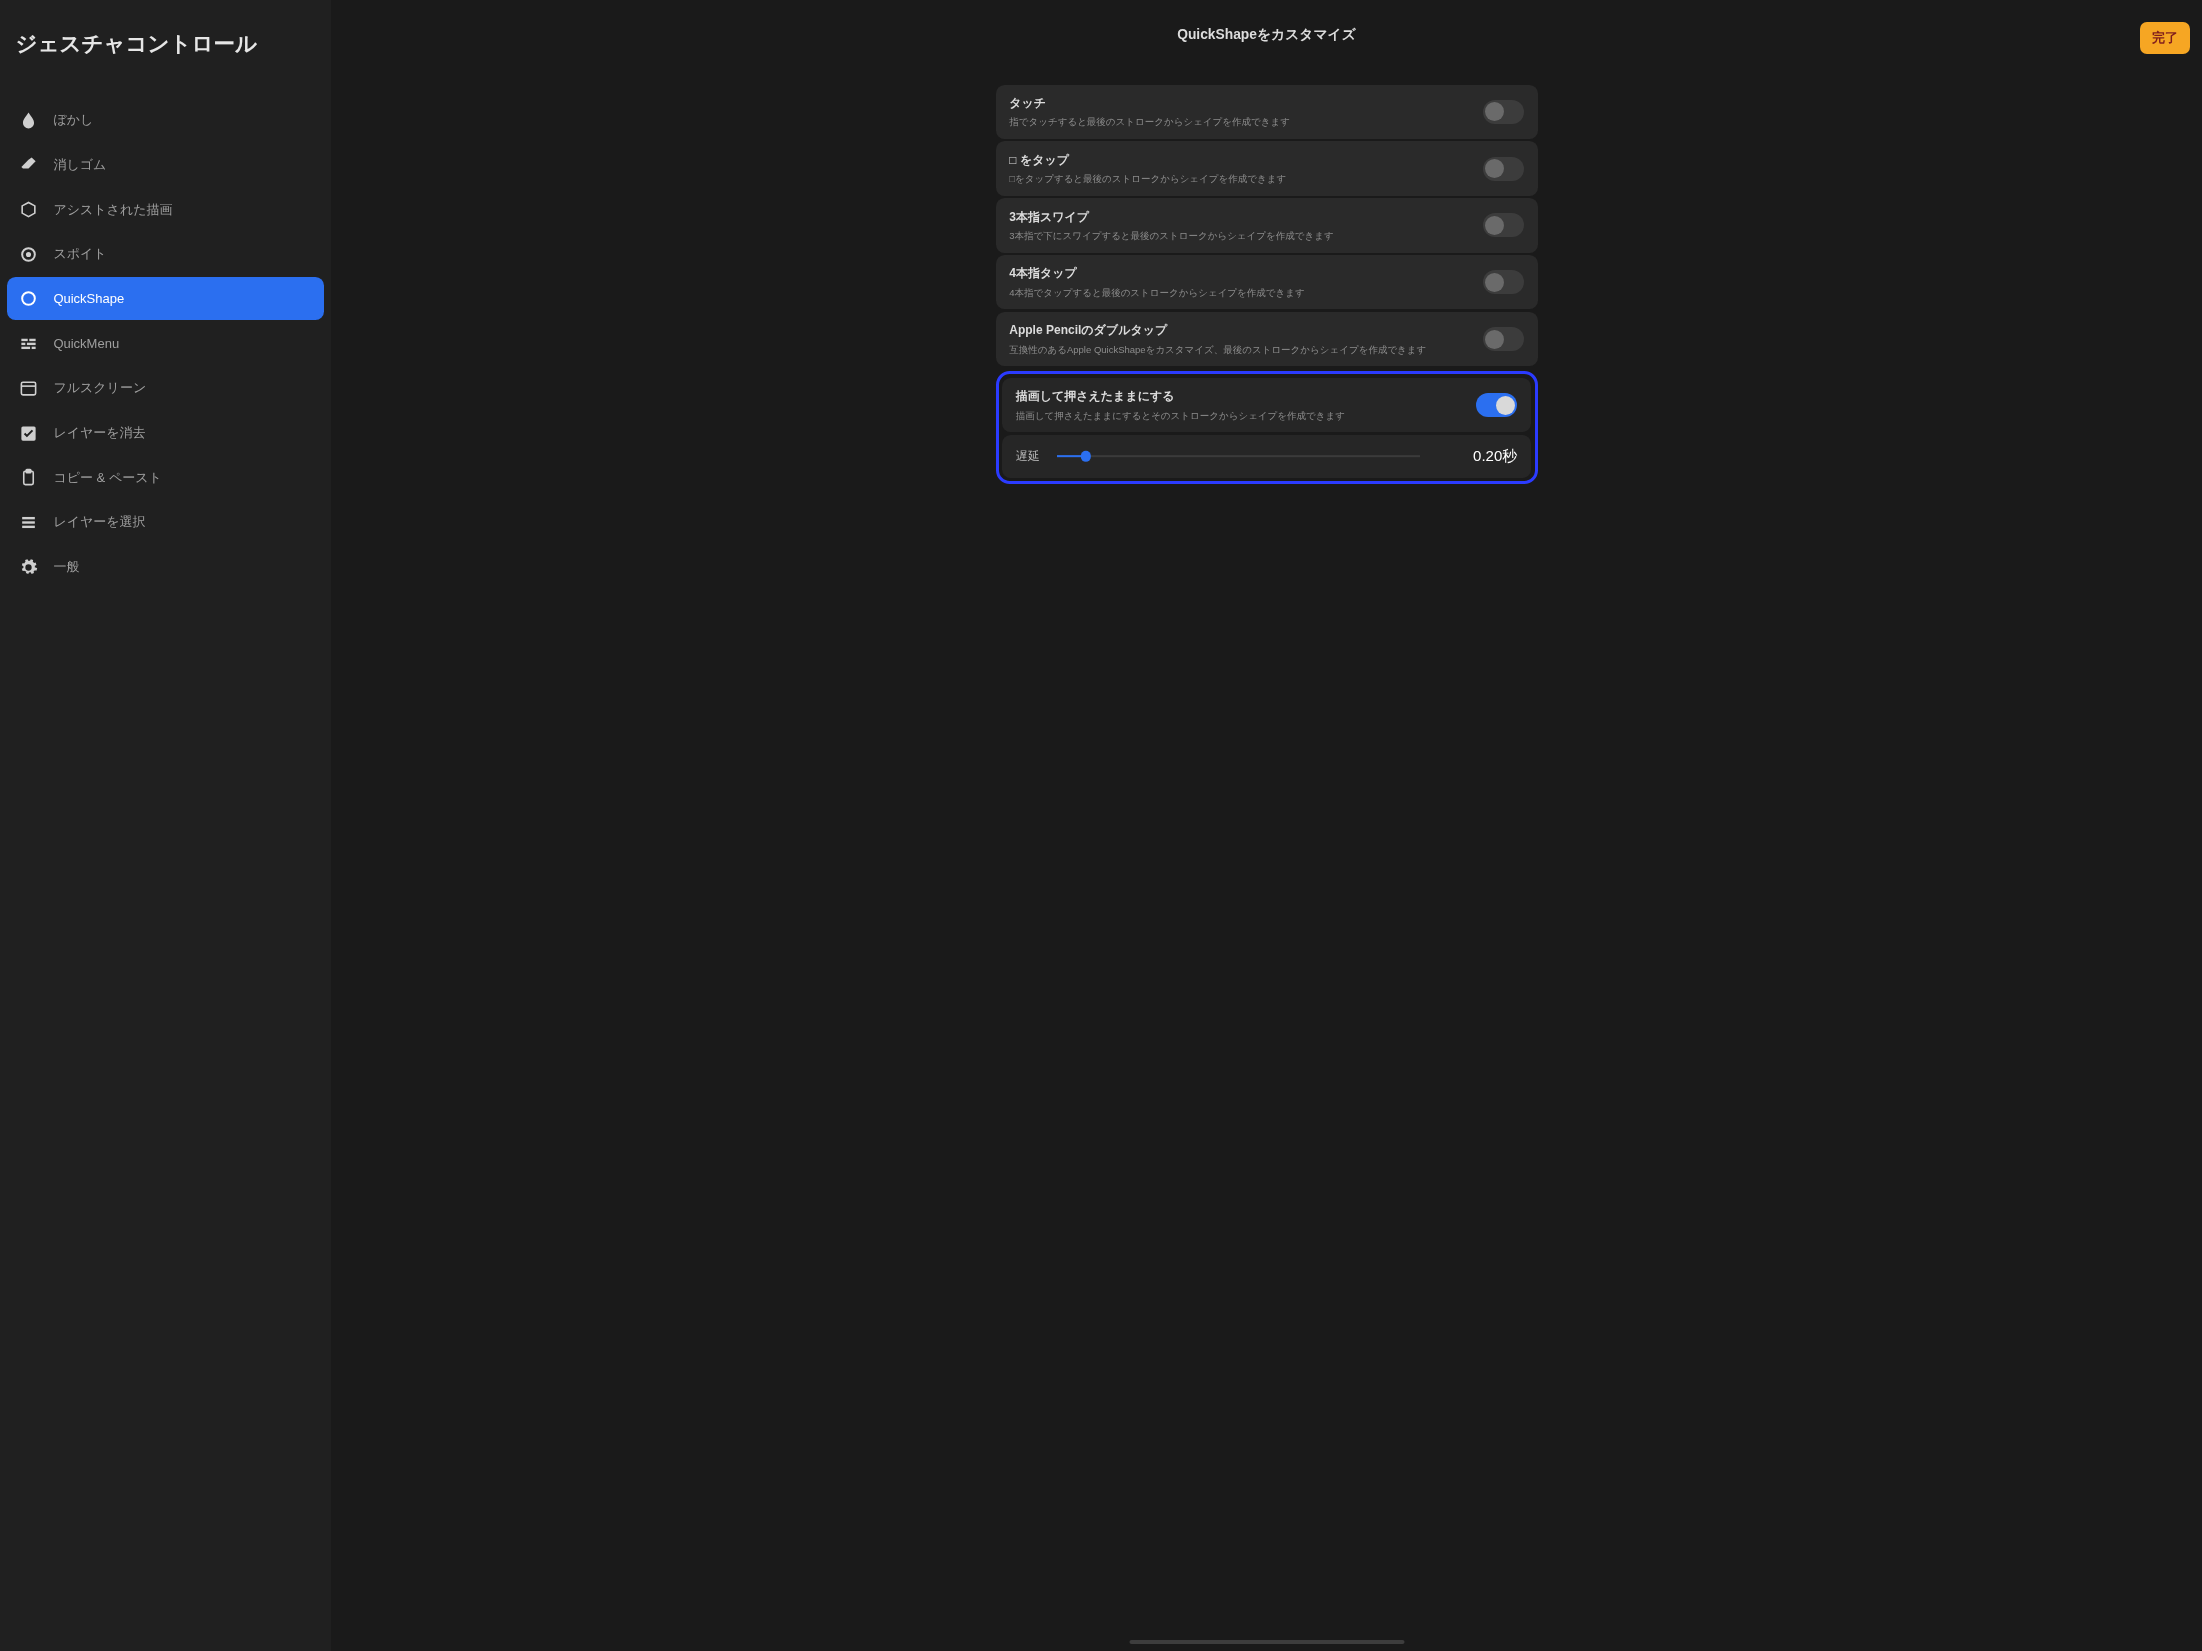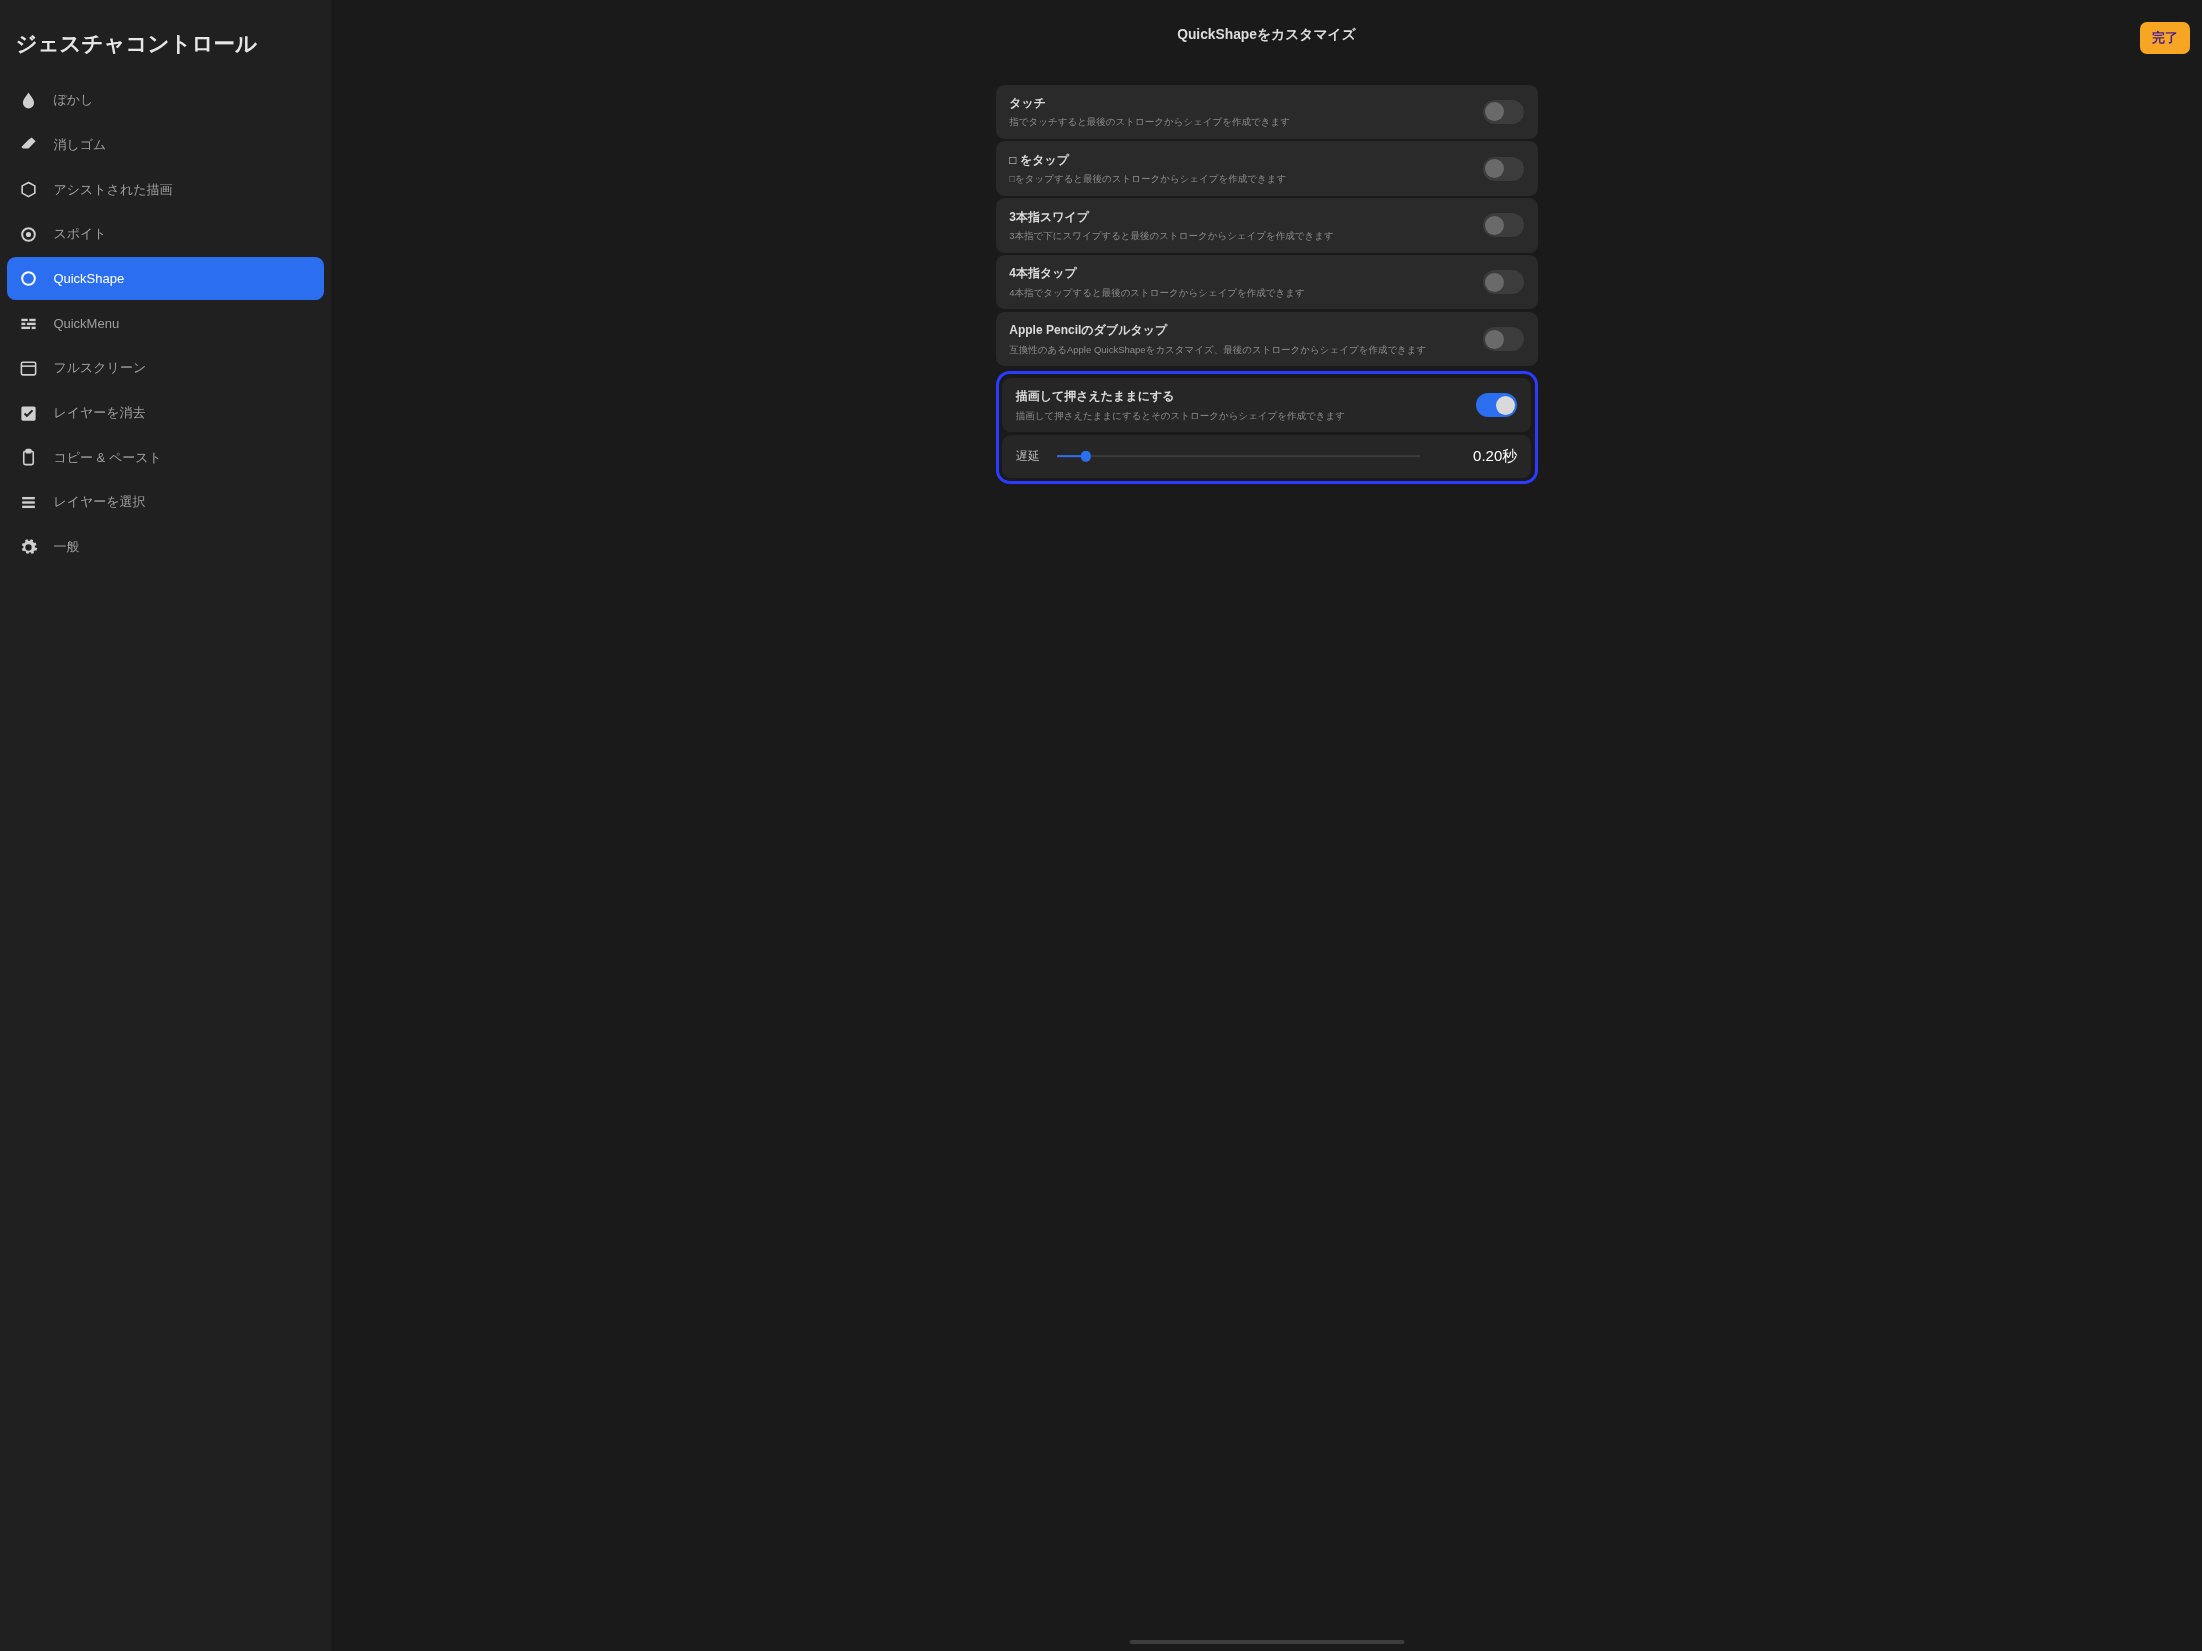--- a/index.html
+++ b/index.html
@@ -18,20 +18,21 @@
   }
 
   
   .sidebar {
     width: 30%;
     max-width: 331px;
     background: #202020;
     display: flex;
     flex-direction: column;
     padding-top: 17px;
+    gap: 20px;
   }
   .sidebar-title {
     font-size: 21.5px;
     font-weight: 700;
     color: #e6e6e6;
     padding: 12px 15.5px 19px 15.5px;
   }
   .sidebar-list {
     flex: 1;
     overflow-y: auto;
@@ -86,21 +87,21 @@
   .page-title {
     font-size: 13.8px;
     font-weight: 700;
     color: #dcdcdc;
   }
   .done-btn {
     position: absolute;
     right: 12px;
     top: 22.4px;
     background: #f6a623;
-    color: #4c1d95;
+    color: #7f1d1d;
     font-weight: 600;
     border: none;
     border-radius: 6.9px;
     padding: 6.9px 12px;
     font-size: 13px;
     cursor: pointer;
   }
 
   .content {
     flex: 1;

